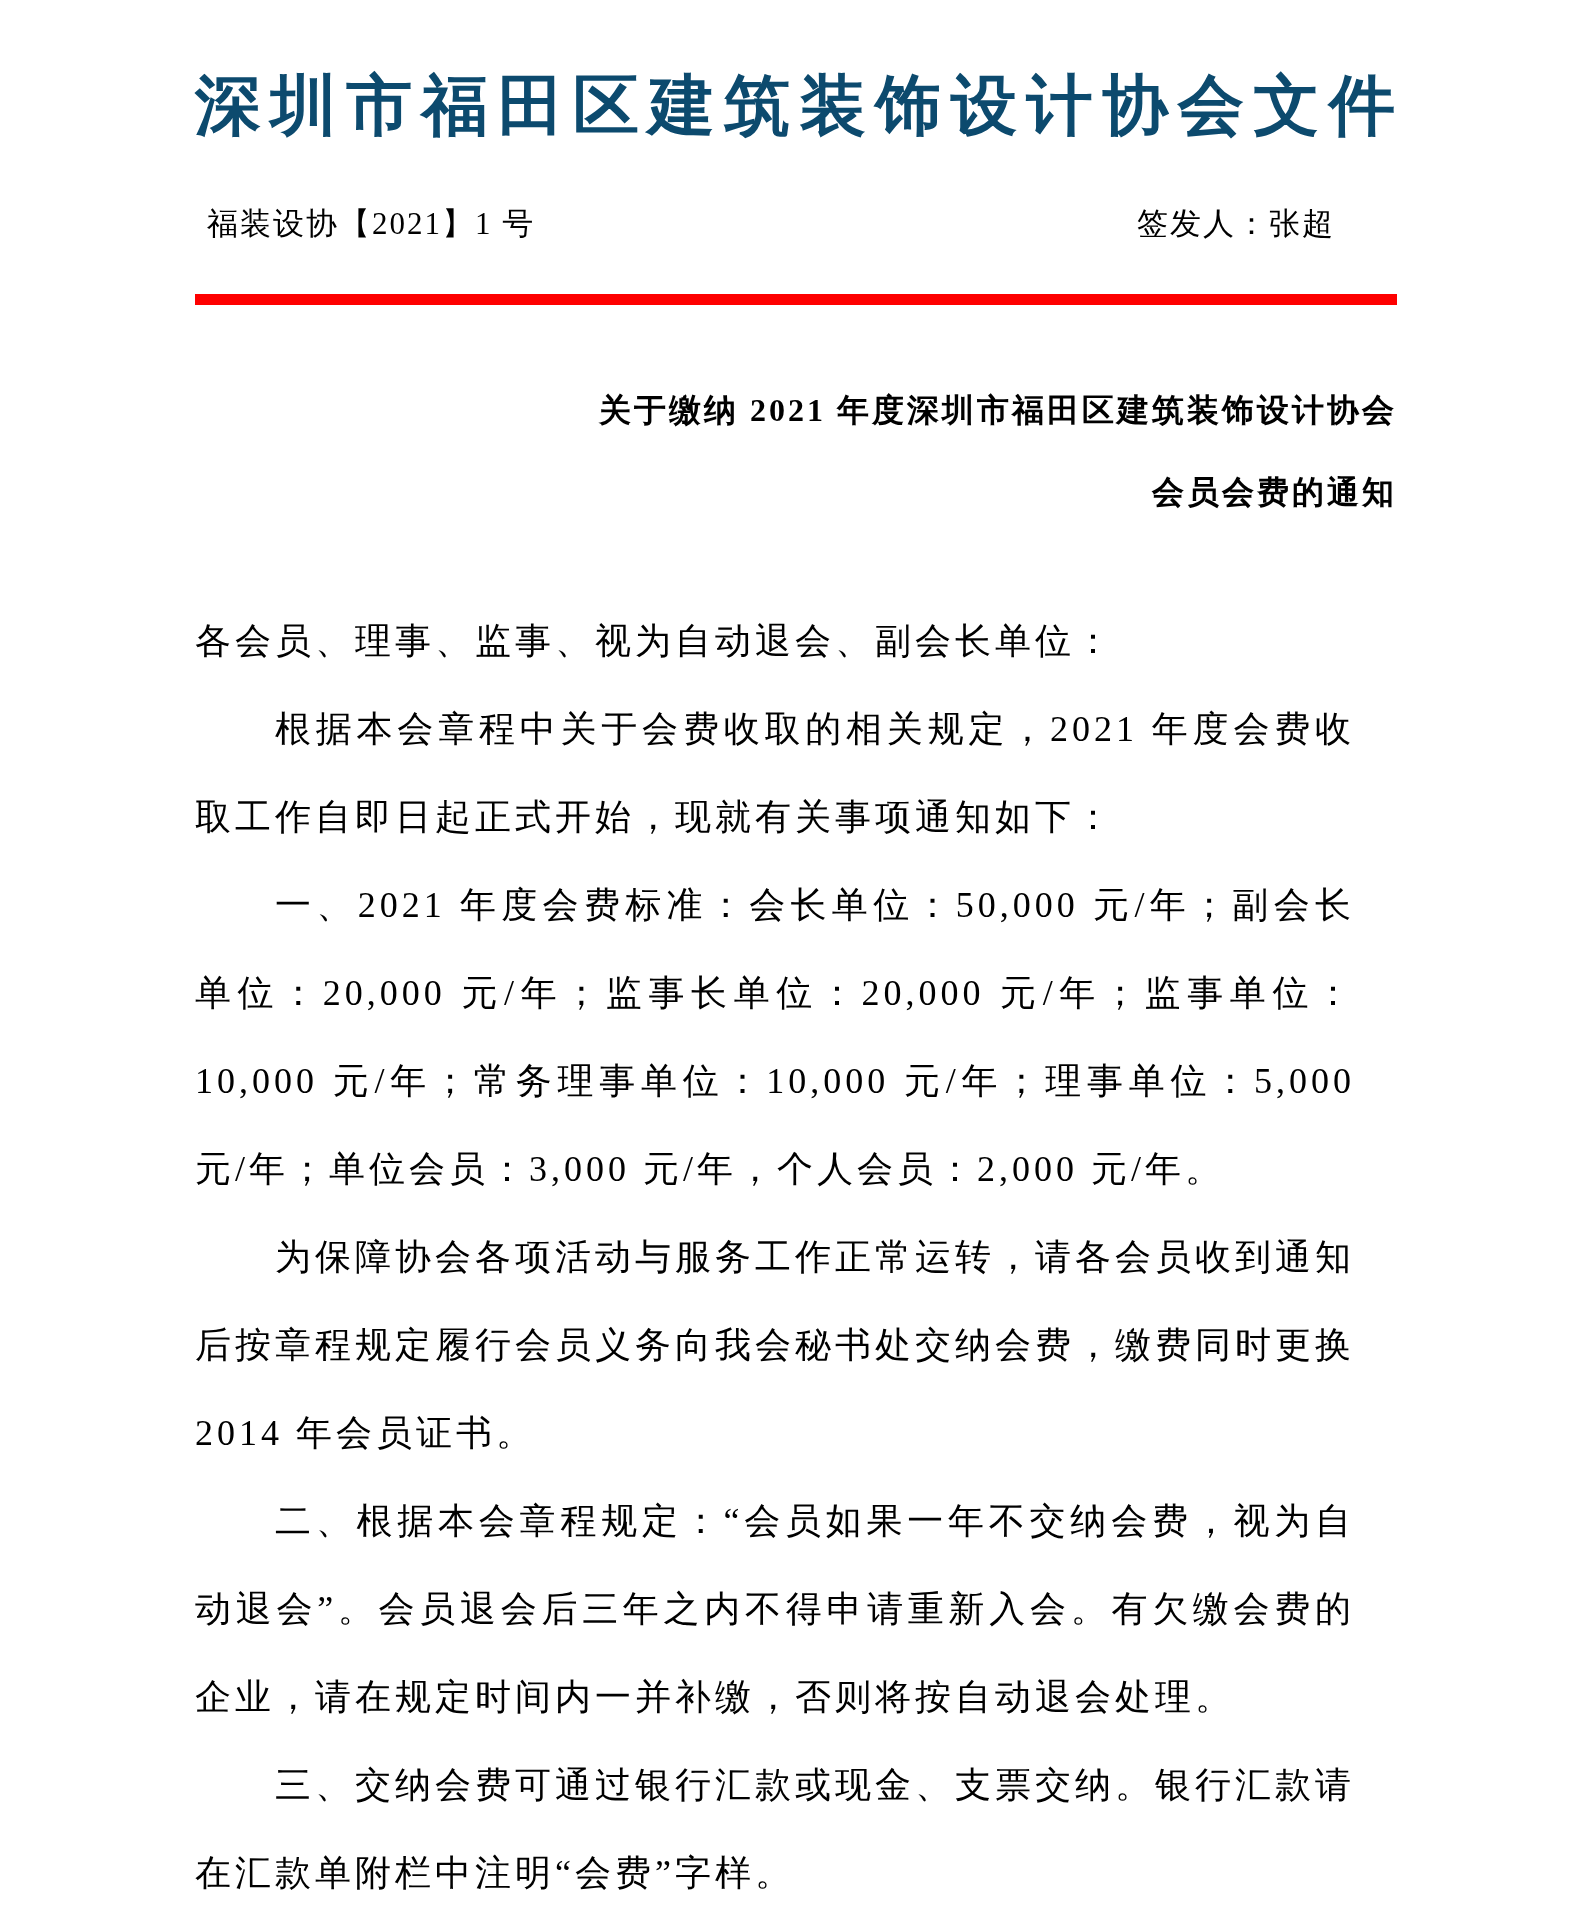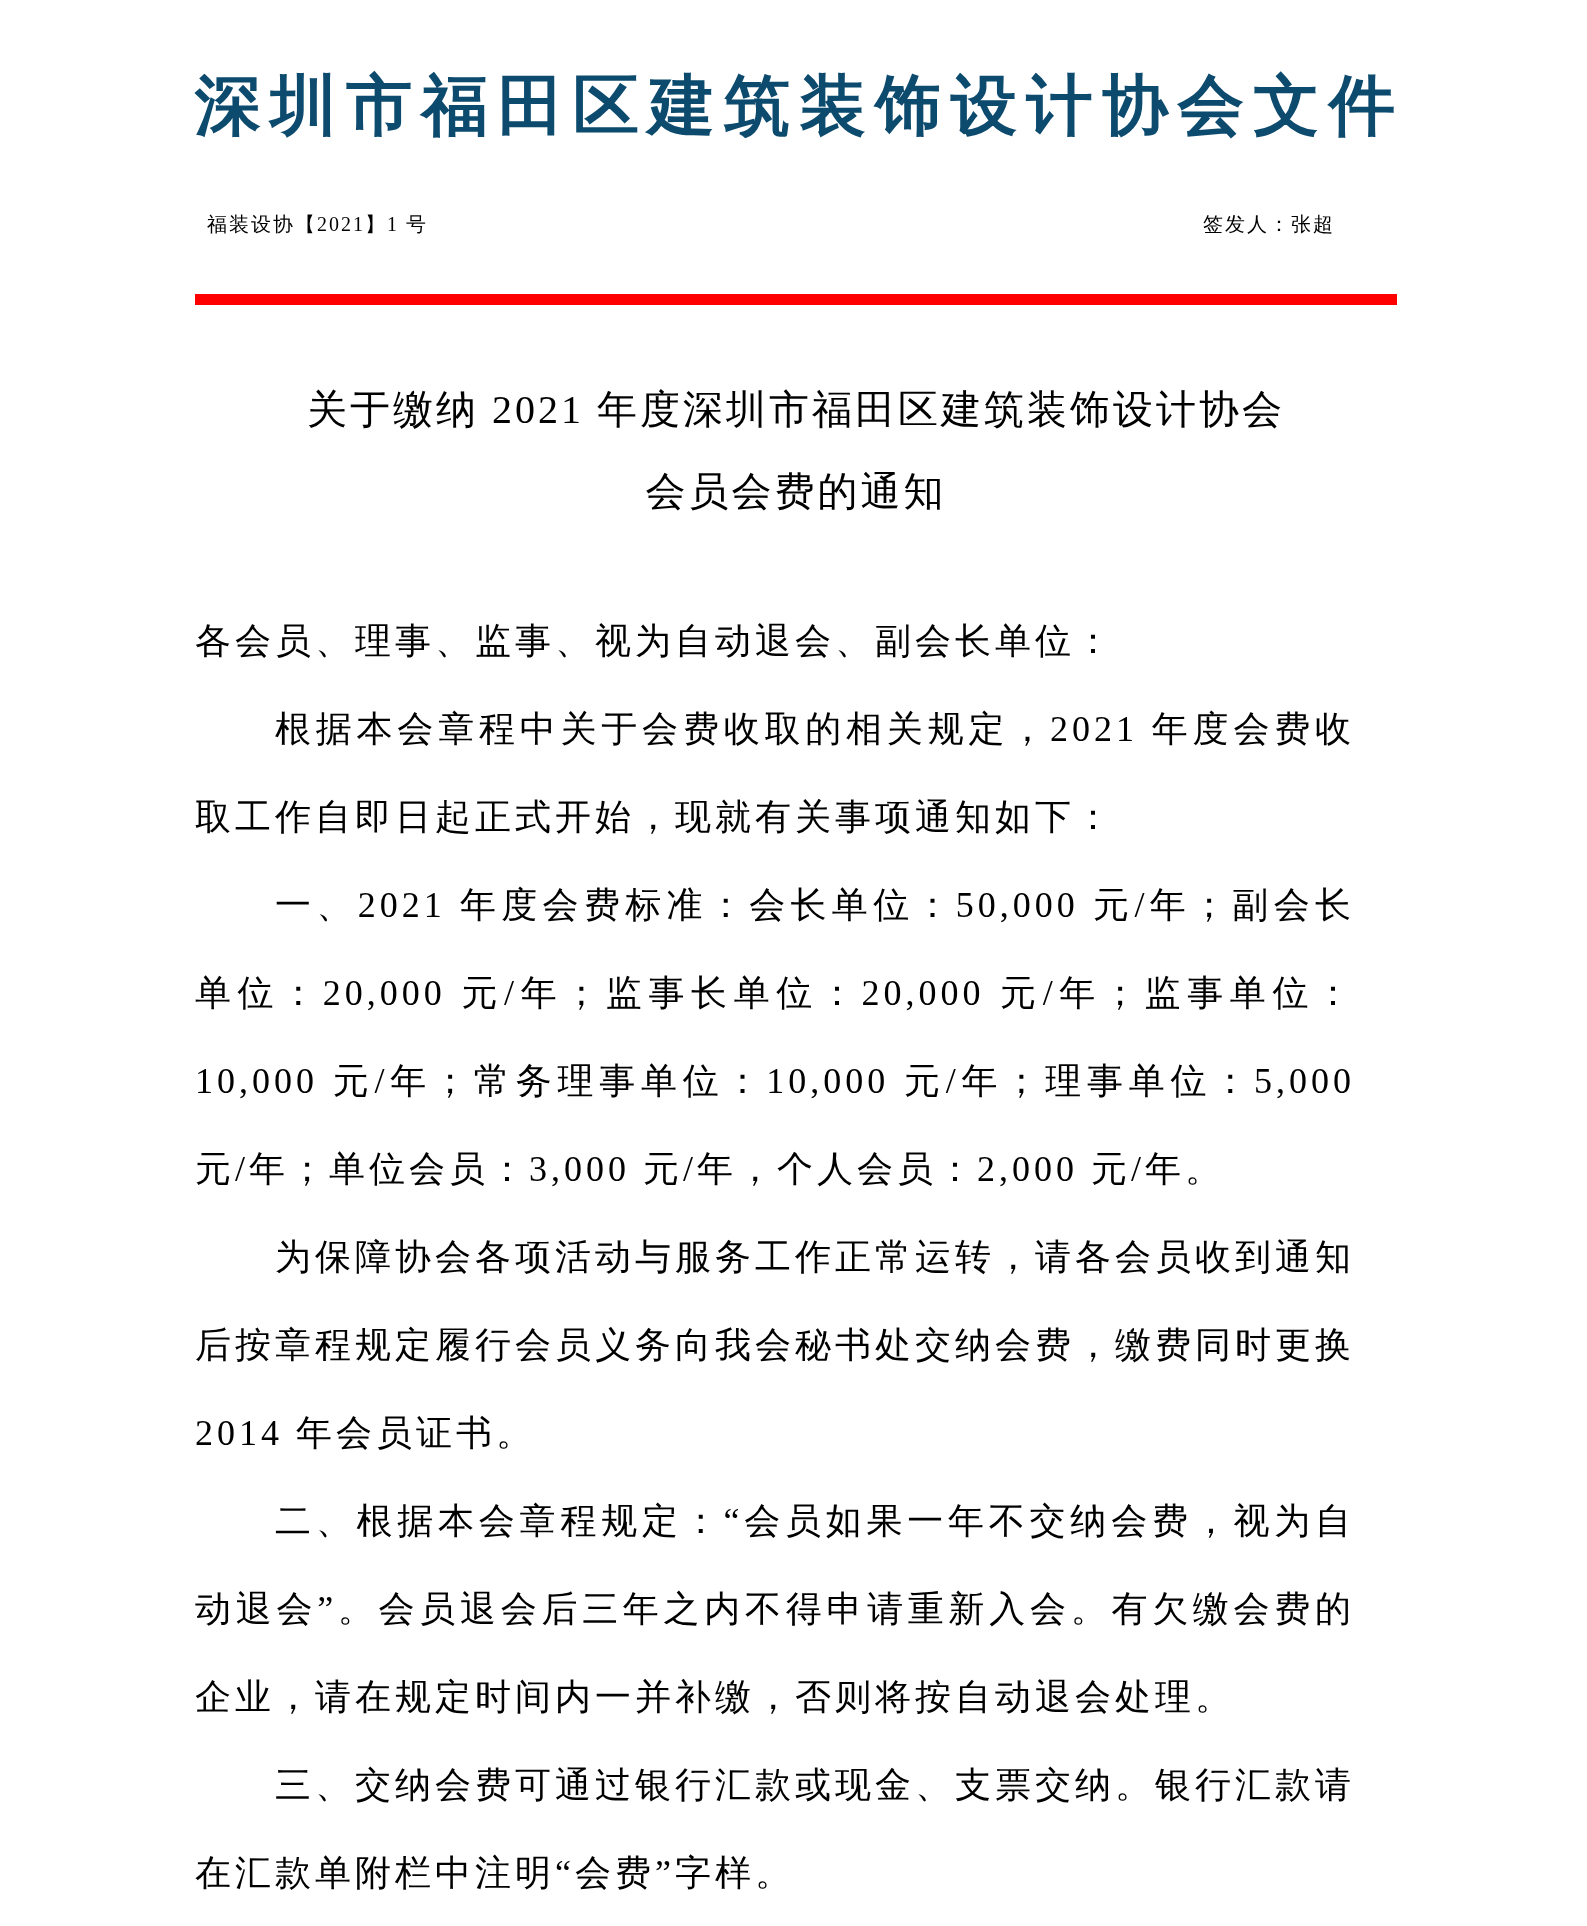--- a/index.html
+++ b/index.html
@@ -29,37 +29,37 @@
     text-align-last: justify;
     text-justify: inter-ideograph;
     white-space: nowrap;
     letter-spacing: 2px;
   }
   .doc-meta {
     margin-top: 46px;
     display: flex;
     justify-content: space-between;
     align-items: baseline;
-    font-size: 20px;
+    font-size: 31px;
     line-height: 44px;
     padding: 0 62px 0 12px;
     letter-spacing: 2px;
   }
   .red-rule {
     margin-top: 48px;
     height: 11px;
     background: #fe0000;
   }
   
   .doc-title {
     margin: 64px 0 0 0;
-    font-size: 40px;
-    font-weight: normal;
+    font-size: 32px;
+    font-weight: bold;
     line-height: 82px;
-    text-align: center;
+    text-align: right;
     letter-spacing: 3px;
   }
   .doc-title .t-line { display: block; }
   
   .body-block {
     margin-top: 64px;
     padding-right: 42px;
   }
   .body-line {
     margin: 0;

